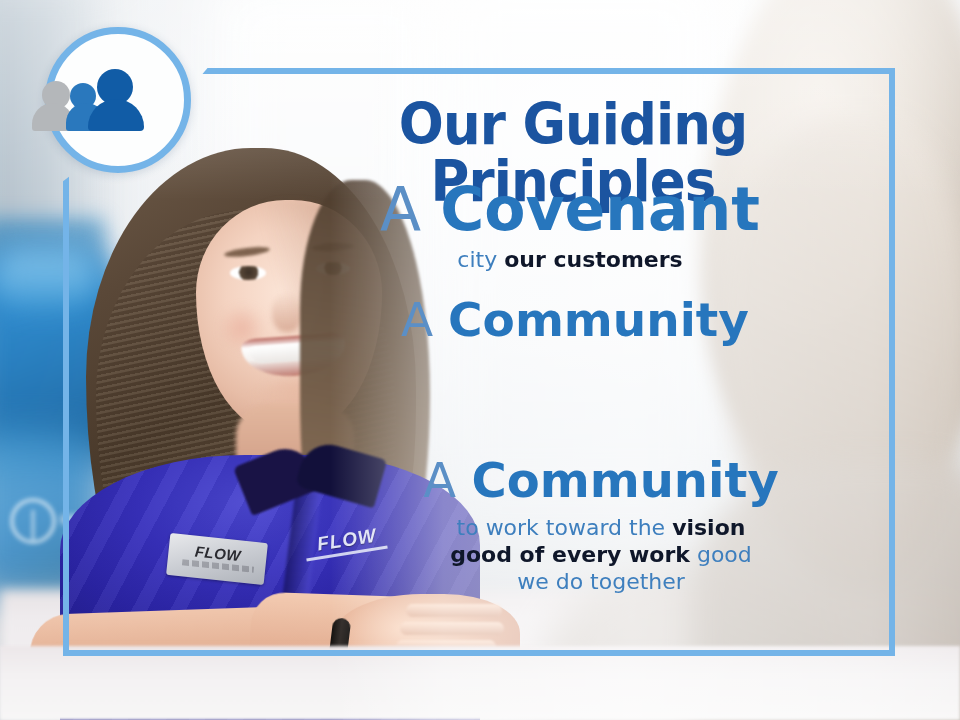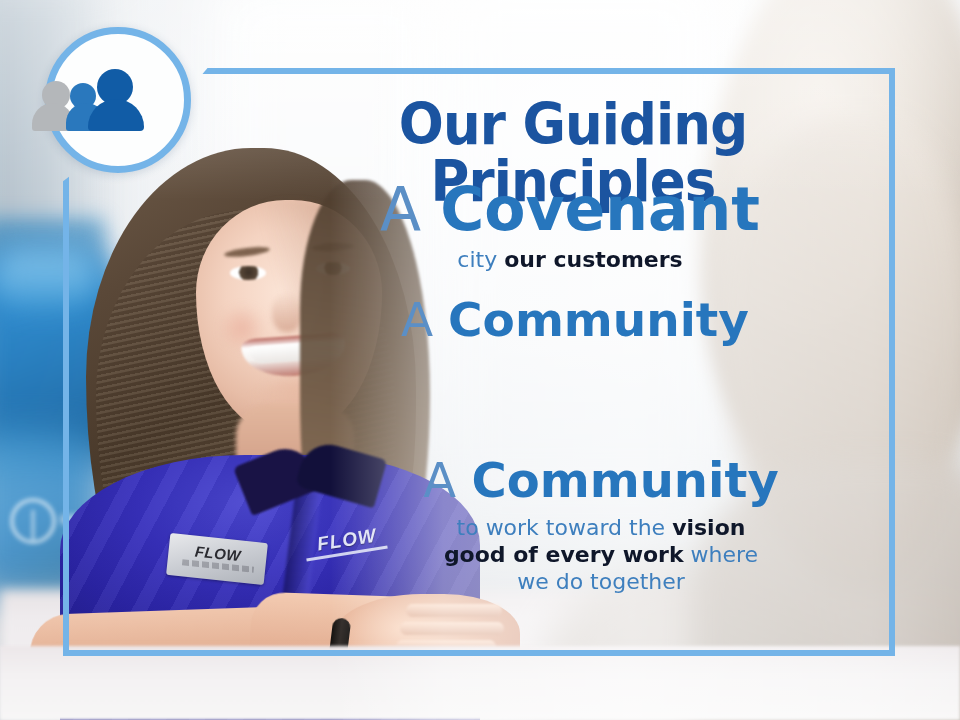--- a/index.html
+++ b/index.html
@@ -521,19 +521,19 @@
       </div>
     </div>
 
     <div class="block b3">
       <div class="big">
         <span class="art">A</span>
         <span class="word">Community</span>
       </div>
       <div class="sub">
         <span>to work toward the </span><b>vision</b><br>
-        <b>good of every work</b><span> where</span><br>
+        <b>good of every work</b><span> good</span><br>
         <span>we do together</span>
       </div>
     </div>
 
   </div>
 </div>
 
 </body></html>

